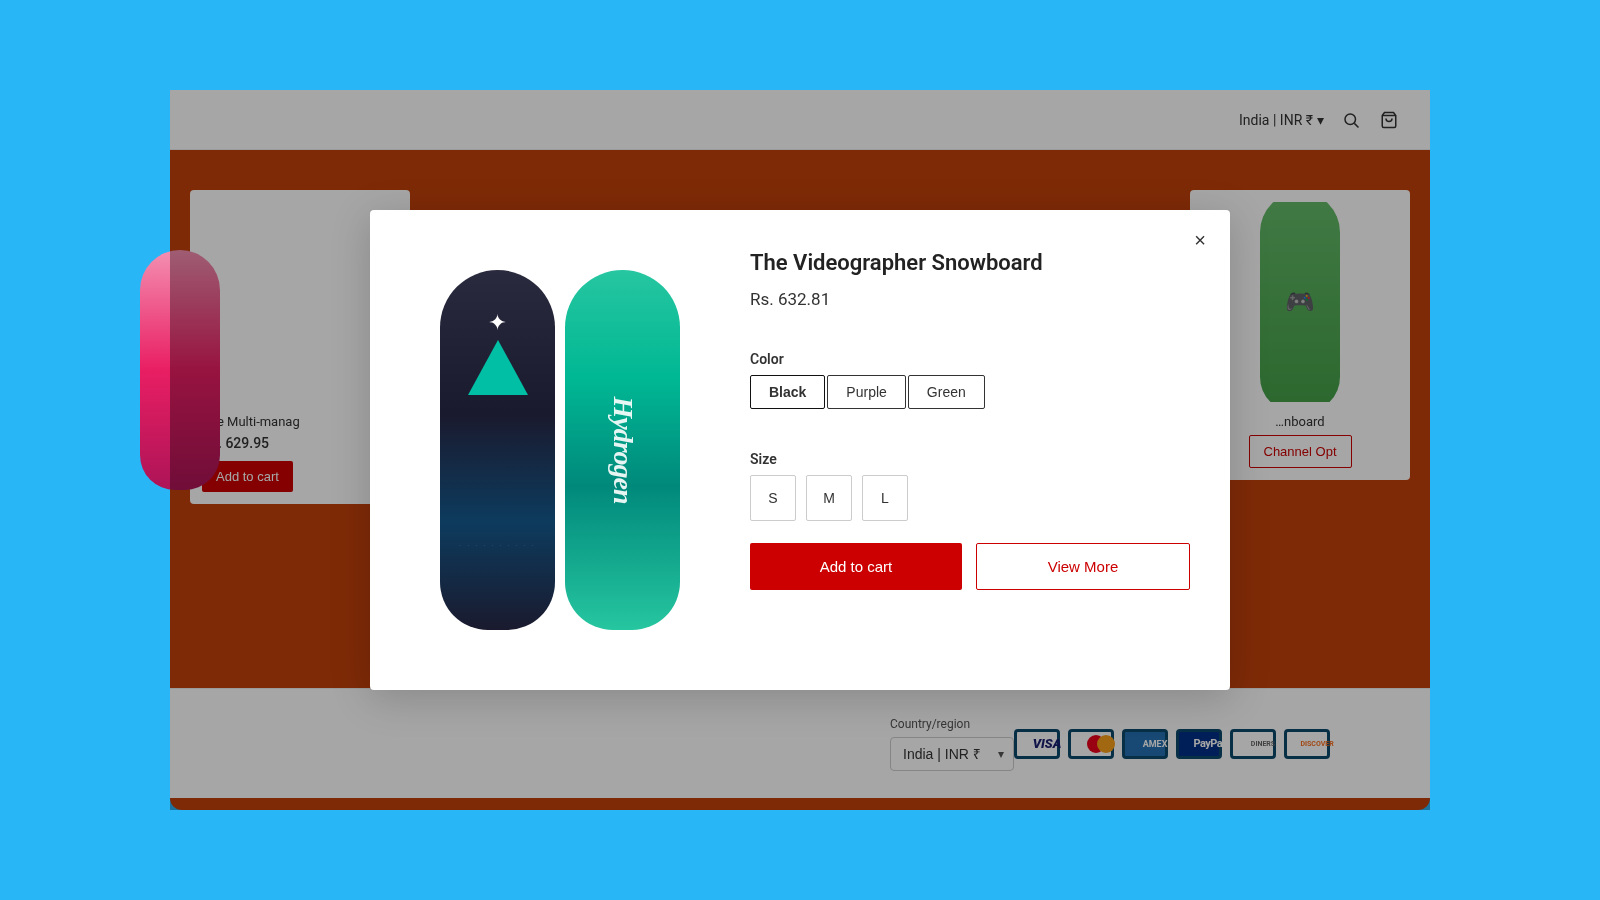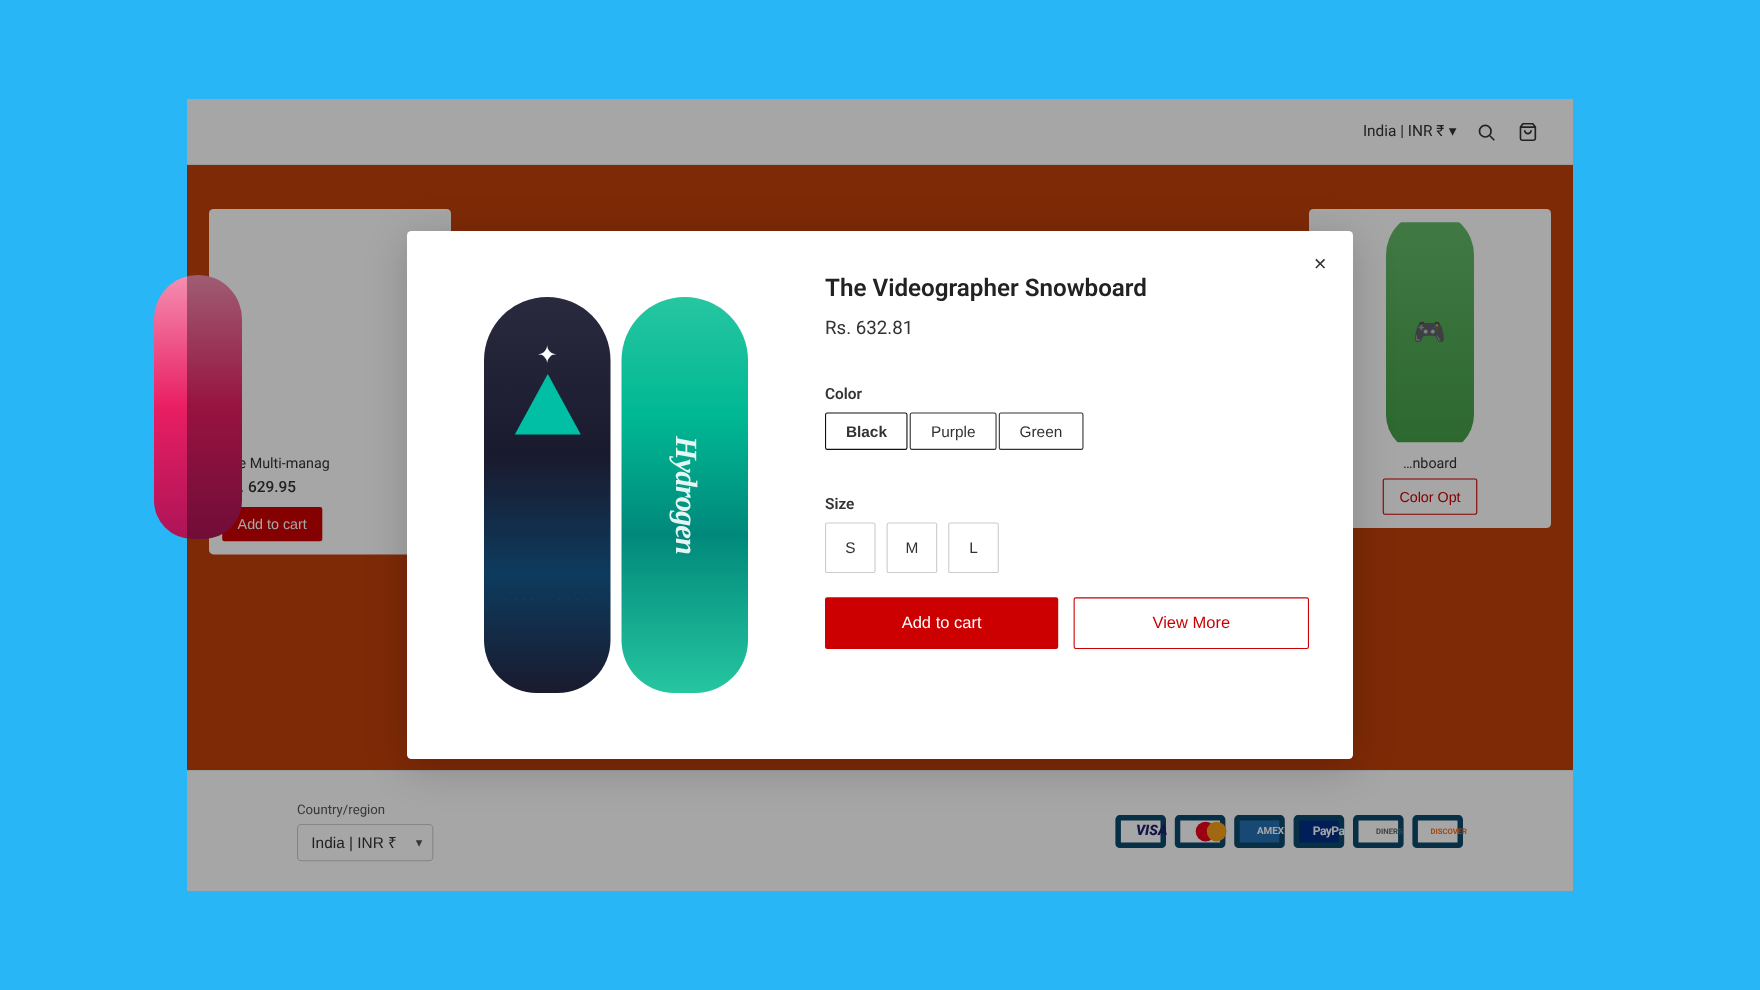--- a/index.html
+++ b/index.html
@@ -104,26 +104,26 @@
       border: 1px solid #cc0000;
       padding: 8px 14px;
       font-size: 13px;
       cursor: pointer;
       border-radius: 2px;
     }
 
     
     .footer {
       position: absolute;
-      bottom: 0; left: 0; right: 0;
+      bottom: 12px; left: 0; right: 0;
       height: 110px;
       background: #fff;
       display: flex;
       align-items: center;
-      justify-content: space-between;
+      justify-content: flex-end;
       padding: 0 100px;
       border-top: 1px solid #eee;
     }
     .footer-country label {
       font-size: 12px;
       color: #555;
       display: block;
       margin-bottom: 6px;
     }
     .footer-select {
@@ -159,21 +159,21 @@
     }
     .payment-card {
       width: 46px;
       height: 30px;
       border-radius: 4px;
       display: flex;
       align-items: center;
       justify-content: center;
       font-size: 9px;
       font-weight: 700;
-      border: 5px solid #0c4a6e;
+      border: 3px solid #0c4a6e;
       padding-left: 20px;
     }
     .visa-card { color: #1a1f71; background: #fff; font-size: 13px; font-style: italic; font-weight: 900; }
     .mc-card { background: #fff; }
     .amex-card { background: #2671b2; color: #fff; font-size: 9px; }
     .paypal-card { background: #003087; color: #fff; font-size: 9px; }
     .diners-card { background: #fff; color: #666; font-size: 9px; }
     .discover-card { background: #fff; color: #f76f20; font-size: 9px; }
 
     
@@ -428,21 +428,21 @@
     </div>
 
     <div class="bg-card-right" style="text-align:center;">
       <div class="bg-card-image">
 
         <div style="width:80px;height:220px;border-radius:40px 40px 35px 35px;background:linear-gradient(180deg,#66bb6a,#43a047);margin:0 auto;display:flex;align-items:center;justify-content:center;">
           <div style="font-size:24px;">🎮</div>
         </div>
       </div>
       <div class="bg-card-title">…nboard</div>
-      <button class="bg-choose-btn">Color Opt</button>
+      <button class="bg-choose-btn">Channel Opt</button>
     </div>
   </div>
 
   <div class="overlay">
     <div class="modal">
       <button class="modal-close">×</button>
 
       <div class="modal-image-area">
         <div class="snowboard-pair">
 

